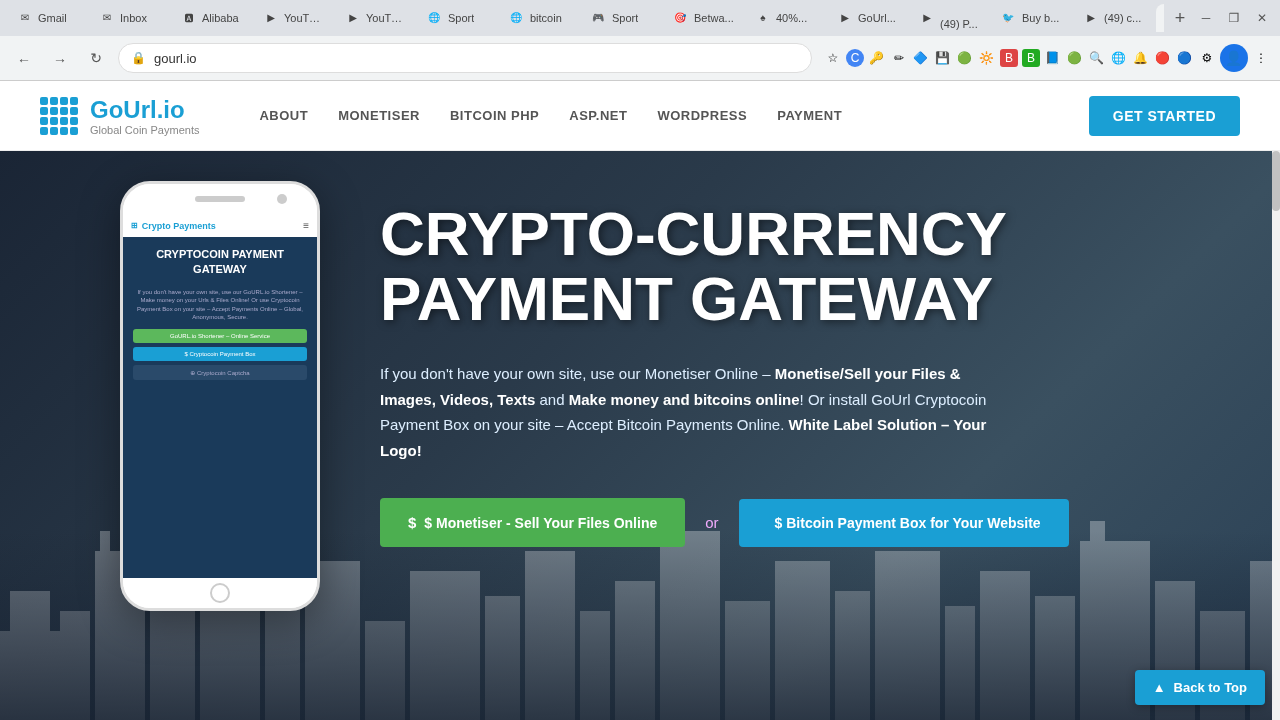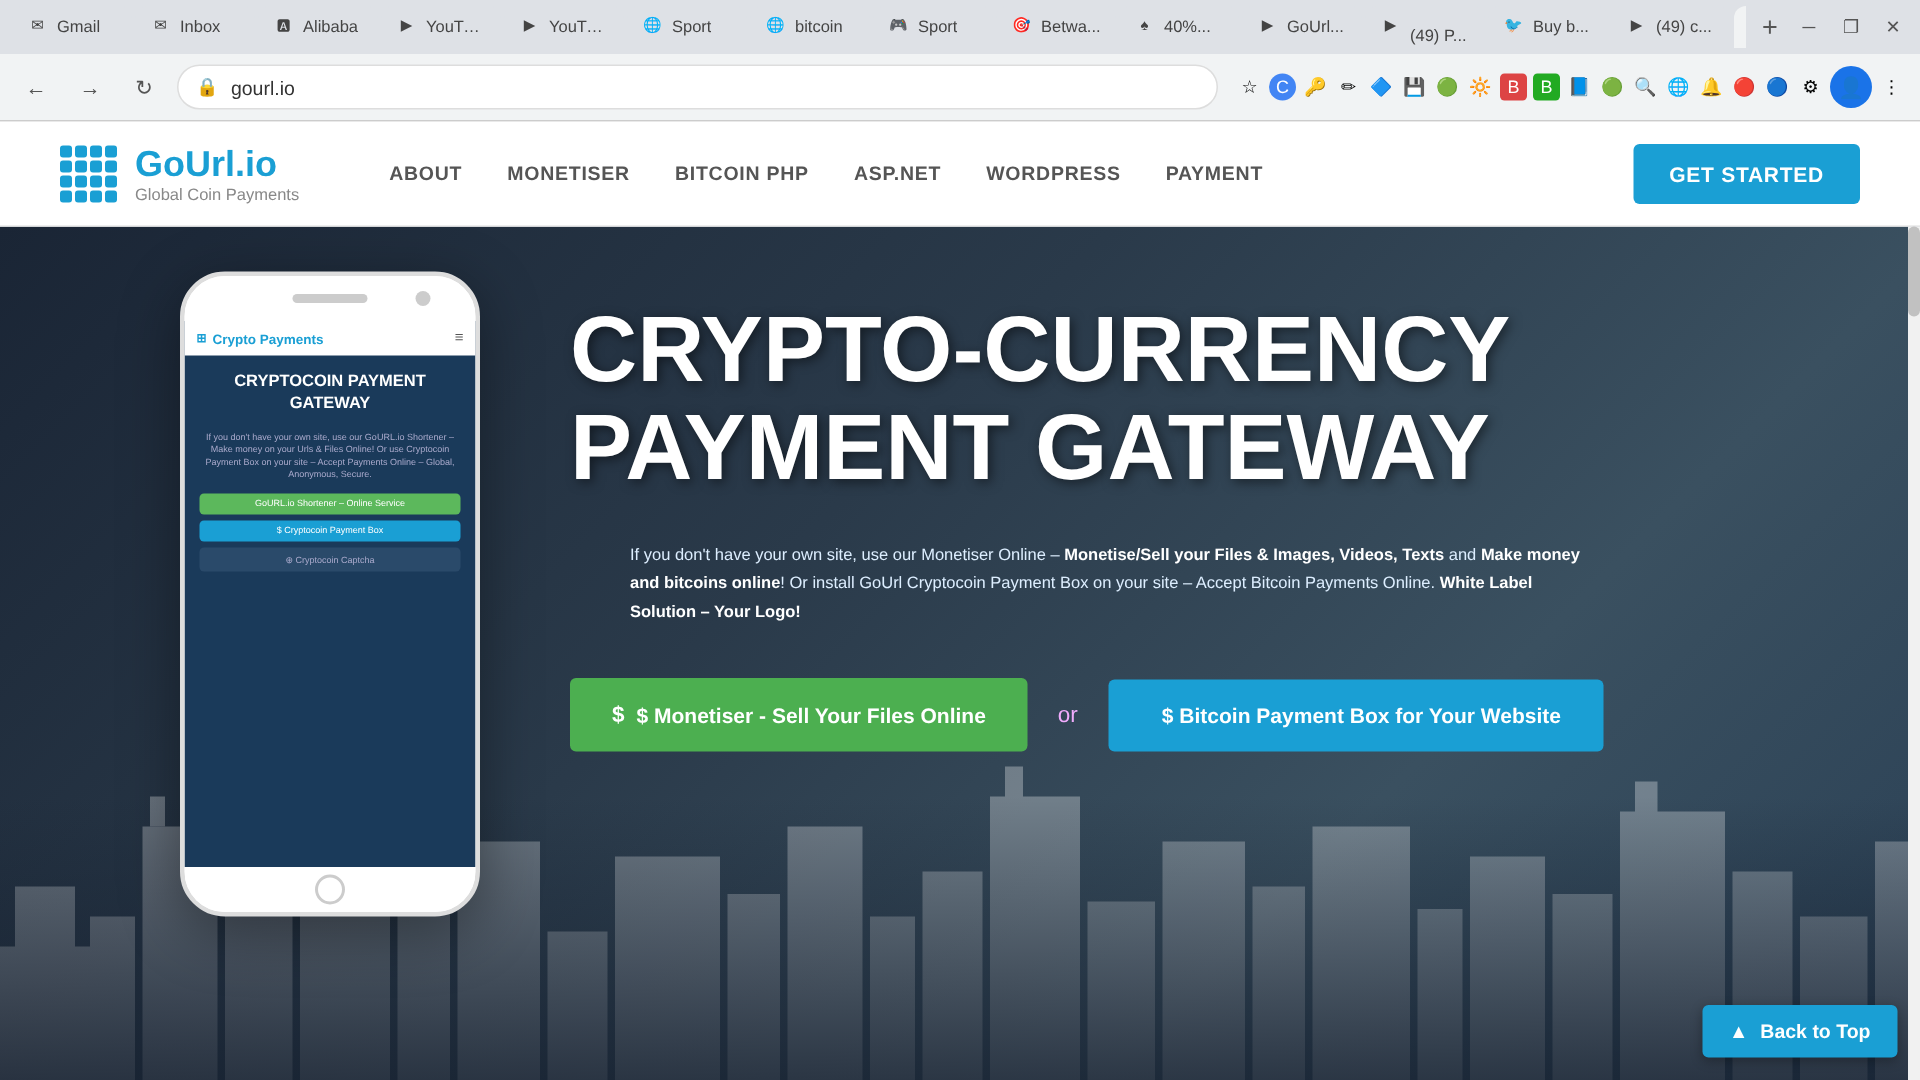--- a/index.html
+++ b/index.html
@@ -431,26 +431,25 @@
       font-size: 62px;
       font-weight: 900;
       color: #fff;
       line-height: 1.05;
       text-shadow: 2px 2px 8px rgba(0,0,0,0.5);
       margin-bottom: 30px;
       text-transform: uppercase;
     }
 
     .hero-desc {
-      font-size: 11px;
+      font-size: 15px;
       color: #ddeeff;
       line-height: 1.7;
       max-width: 640px;
       margin-bottom: 35px;
-      margin-left: 40px;
     }
 
     .hero-desc strong {
       color: #fff;
       font-weight: bold;
     }
 
     .hero-buttons {
       display: flex;
       align-items: center;

